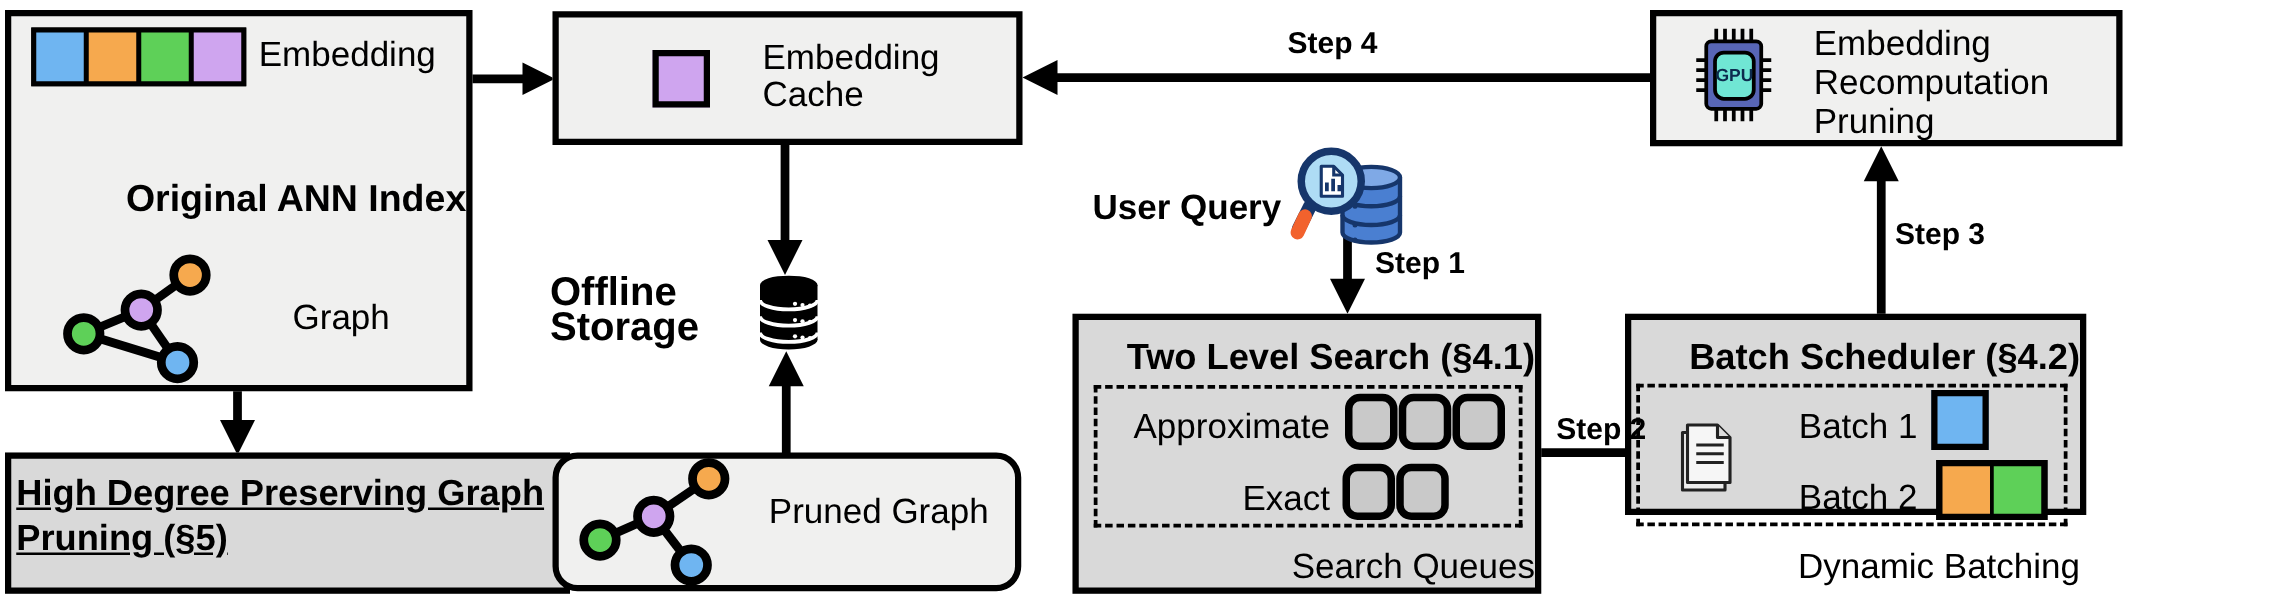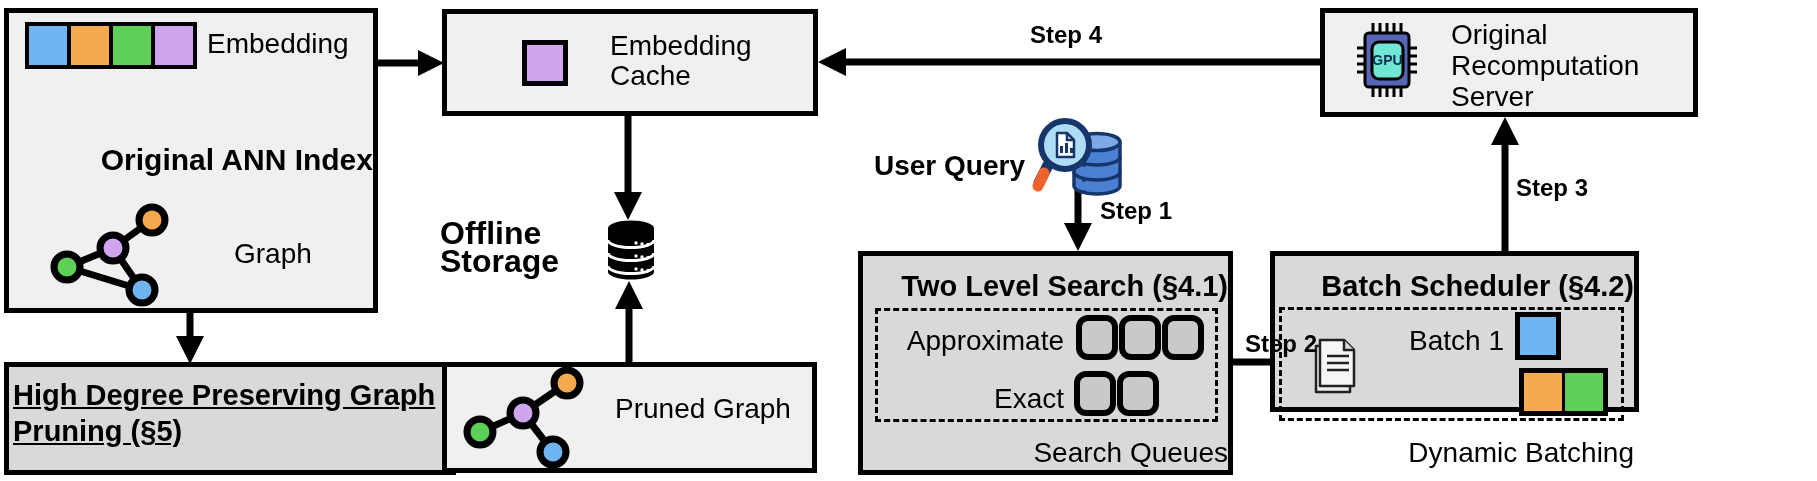--- a/index.html
+++ b/index.html
@@ -31,40 +31,40 @@
   #hdp-box{left:4px;top:362px;width:452px;height:113px;text-align:left;}
   #hdp-title{display:block;margin-top:10px;font-weight:700;font-size:29px;line-height:36px;padding:0 4px;}
   
   #cache-box{left:442px;top:9px;width:376px;height:107px;padding-left:32px;}
   #cache-sq{position:absolute;left:75px;top:26px;width:46px;height:46px;border:5px solid #000;box-sizing:border-box;background:var(--purple);}
   #cache-lbl{left:163px;top:17px;width:175px;white-space:normal;}
   
   #storage-lbl{left:440px;top:219px;width:150px;text-align:left;font-weight:700;font-size:32px;line-height:28px;white-space:normal;z-index:2;}
   #storage-icon{position:absolute;left:606px;top:219px;z-index:2;}
   
-  #pruned-box{left:442px;top:362px;width:375px;height:111px;}
+  #pruned-box{left:442px;top:362px;width:375px;height:111px;border-radius:20px;}
   #pruned-graph{position:absolute;left:20px;top:0px;overflow:visible;}
   #pruned-lbl{left:150px;top:27px;width:212px;text-align:center;}
   
   #uq-lbl{left:874px;top:151px;font-weight:700;z-index:2;}
   #uq-icon{position:absolute;left:1032px;top:112px;z-index:2;}
   
   #tls-box{left:858px;top:251px;width:375px;height:224px;}
   #tls-title{top:14px;}
   #tls-dash{left:12px;top:52px;width:343px;height:114px;}
   .qrow-lbl{position:absolute;width:178px;text-align:right;font-size:28px;white-space:nowrap;}
   #tls-approx-lbl{left:8px;top:14px;}
   #tls-exact-lbl{left:8px;top:72px;}
   .qsquares{position:absolute;display:flex;gap:1px;}
   #tls-q1{left:198px;top:4px;}
   #tls-q2{left:196px;top:60px;}
   .qsq{width:42px;height:45px;border:6px solid #000;border-radius:12px;box-sizing:border-box;background:#c9c9c9;}
   #tls-footer{top:181px;font-weight:400;font-size:28px;}
   
-  #bs-box{left:1270px;top:251px;width:369px;height:161px;}
+  #bs-box{left:1300px;top:251px;width:369px;height:161px;}
   #bs-title{top:14px;}
   #bs-dash{left:4px;top:51px;width:345px;height:114px;}
   #bs-docs{position:absolute;left:26px;top:22px;}
   #bs-b1-lbl{left:96px;top:15px;}
   #bs-b2-lbl{left:96px;top:72px;}
   .batch-lbl{position:absolute;width:126px;text-align:right;font-size:28px;white-space:nowrap;}
   #bs-b1-sq{position:absolute;left:233px;top:2px;width:46px;height:48px;border:5px solid #000;box-sizing:border-box;background:var(--blue);}
   #bs-b2-sqs{position:absolute;left:237px;top:58px;display:flex;gap:3px;background:#000;border:5px solid #000;}
   #bs-b2-sqs .c1{width:38px;height:38px;background:var(--orange);}
   #bs-b2-sqs .c2{width:38px;height:38px;background:var(--green);}
@@ -262,20 +262,21 @@
           <path d="M36,8 v10 h10" fill="#ddd"></path>
         </g>
         <g stroke="#222" stroke-width="2.5">
           <line x1="19" y1="24" x2="41" y2="24"></line>
           <line x1="19" y1="31" x2="41" y2="31"></line>
           <line x1="19" y1="38" x2="41" y2="38"></line>
         </g>
       </svg>
       <div id="bs-b1-lbl" class="batch-lbl">Batch 1</div>
       <div id="bs-b1-sq"></div>
+      <div id="bs-b2-lbl" class="batch-lbl">Batch 2</div>
       <div id="bs-b2-sqs">
         <div class="c1"></div>
         <div class="c2"></div>
       </div>
     </div>
     <div id="bs-footer" class="title-c">Dynamic Batching</div>
   </div>
 
   <div id="ers-box" class="box light">
     <svg id="ers-gpu" width="70" height="80">
@@ -296,16 +297,16 @@
           <line x1="4" y1="52" x2="13" y2="52"></line>
         <line x1="55" y1="28" x2="64" y2="28"></line>
           <line x1="55" y1="36" x2="64" y2="36"></line>
           <line x1="55" y1="44" x2="64" y2="44"></line>
           <line x1="55" y1="52" x2="64" y2="52"></line>
       </g>
       <rect x="12" y="13" width="44" height="54" rx="4" fill="#5866b6" stroke="#000" stroke-width="3"></rect>
       <rect x="19" y="22" width="31" height="37" rx="7" fill="#70e6d4" stroke="#000" stroke-width="3"></rect>
       <text x="34.5" y="45" font-size="14" font-weight="700" fill="#0d2b4e" text-anchor="middle">GPU</text>
     </svg>
-    <div id="ers-lbl" class="lbl">Original Recomputation Server</div>
+    <div id="ers-lbl" class="lbl">Embedding Recomputation Pruning</div>
   </div>
 
 </div>
 
 </body></html>

